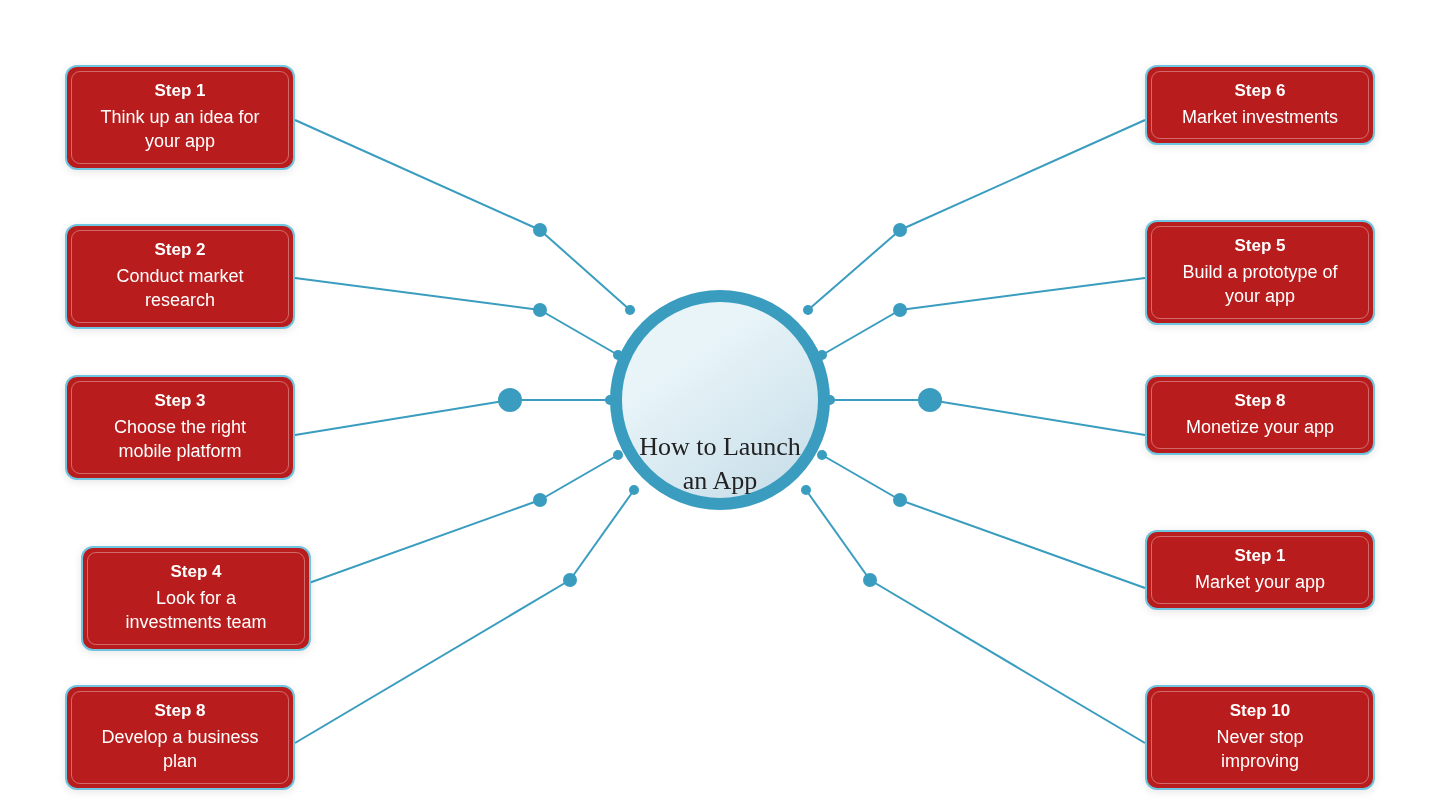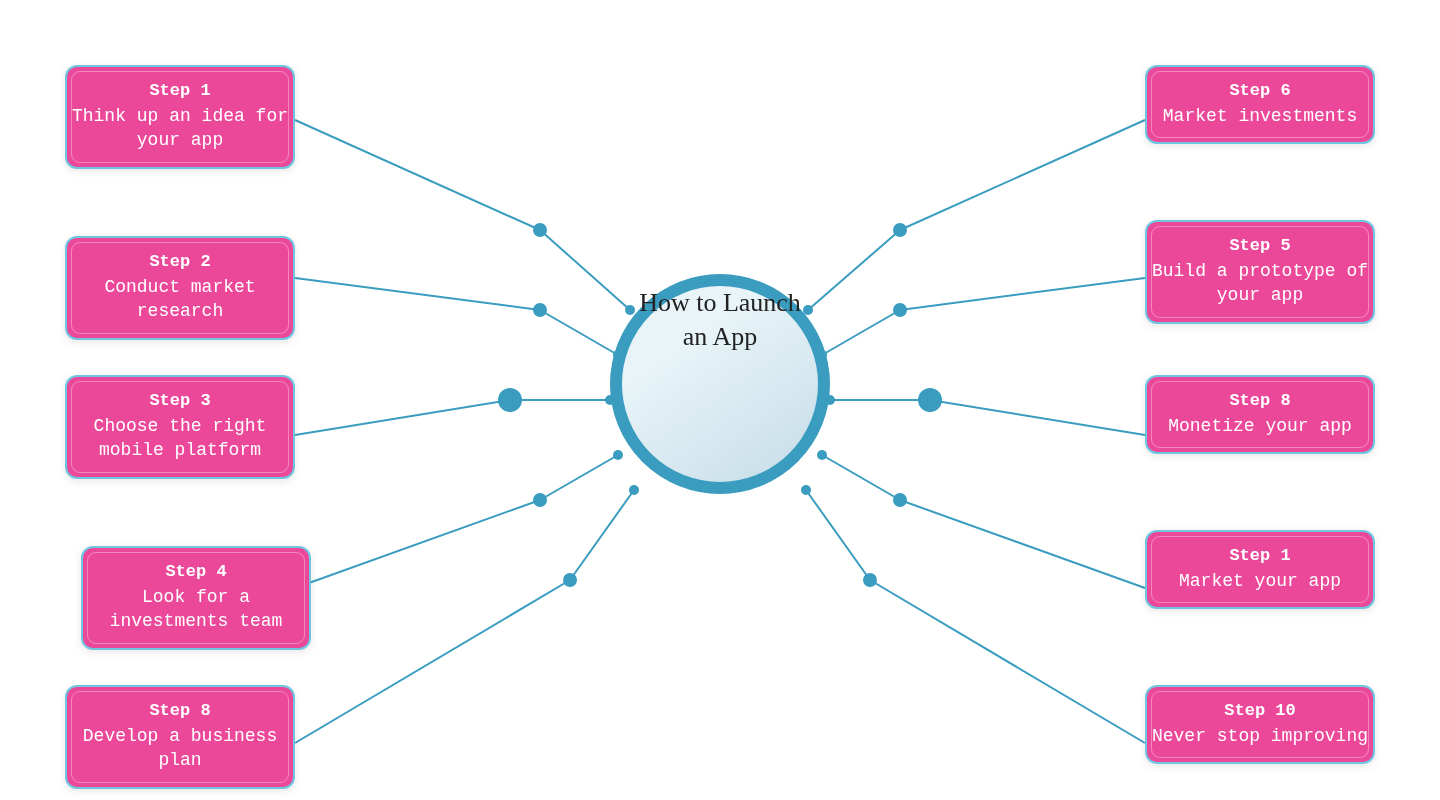--- a/index.html
+++ b/index.html
@@ -28,47 +28,46 @@
     }
 
     .center-circle {
       position: absolute;
       width: 220px;
       height: 220px;
       border-radius: 50%;
       background: linear-gradient(145deg, #e8f4f8 30%, #c5dce8 100%);
       border: 12px solid #3a9dbf;
       display: flex;
-      align-items: flex-start;
+      align-items: flex-end;
       justify-content: center;
       text-align: center;
       left: 610px;
-      top: 274px;
+      top: 290px;
       z-index: 10;
     }
 
     .center-circle-text {
       font-size: 26px;
       font-weight: 400;
       color: #222;
       line-height: 1.3;
       font-family: Georgia, serif;
     }
 
     .step-card {
       position: absolute;
-      background: #ec4899;
+      background: #b91c1c;
       border-radius: 12px;
       border: 2.5px solid #6ec6e0;
-      padding: 14px 0;
+      padding: 14px 32px;
       width: 230px;
       text-align: center;
       z-index: 10;
       box-shadow: 0 2px 8px rgba(0,0,0,0.1);
-      font-family: Liberation Mono, monospace;
     }
 
     .step-card::before {
       content: '';
       position: absolute;
       inset: 4px;
       border-radius: 9px;
       border: 1.5px solid rgba(255,255,255,0.35);
       pointer-events: none;
     }
@@ -153,21 +152,21 @@
     <div class="center-circle-text">
       <span>How to Launch</span><br><span>an App</span>
     </div>
   </div>
 
   <div class="step-card" style="top:65px; left:65px;">
     <div class="step-number">Step 1</div>
     <div class="step-desc">Think up an idea for your app</div>
   </div>
 
-  <div class="step-card" style="top:236px; left:65px;">
+  <div class="step-card" style="top:224px; left:65px;">
     <div class="step-number">Step 2</div>
     <div class="step-desc">Conduct market research</div>
   </div>
 
   <div class="step-card" style="top:375px; left:65px;">
     <div class="step-number">Step 3</div>
     <div class="step-desc">Choose the right mobile platform</div>
   </div>
 
   <div class="step-card" style="top:530px; left:81px;margin-top:16px;">

